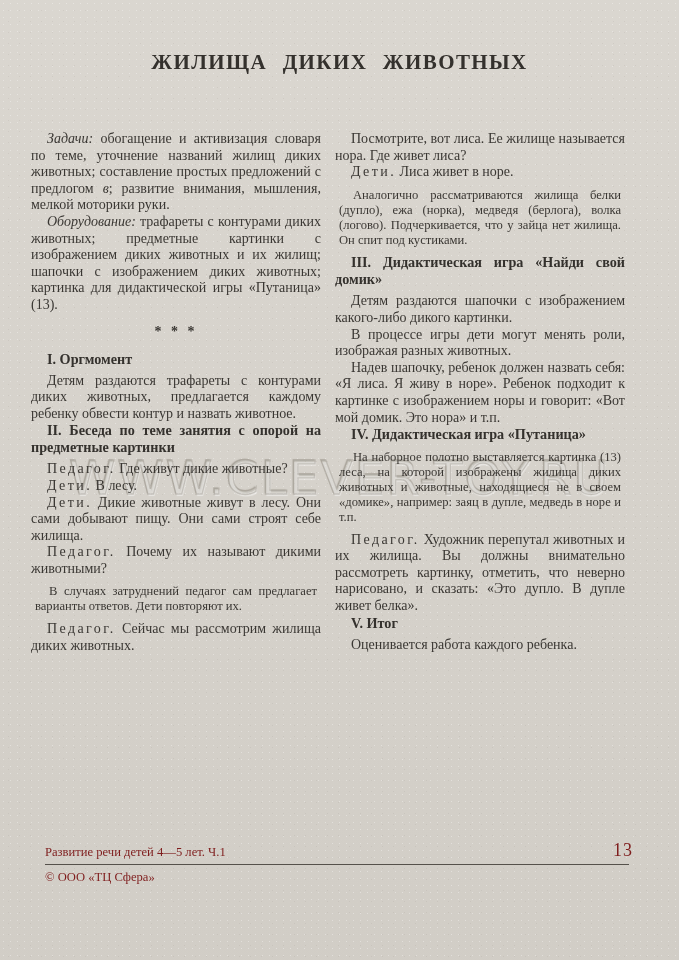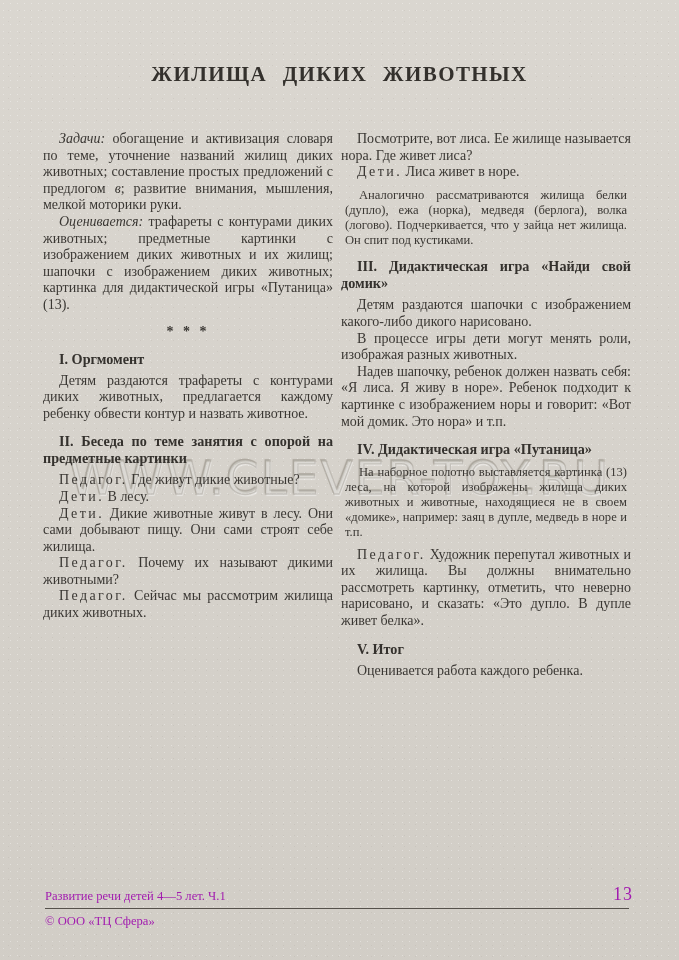--- a/index.html
+++ b/index.html
@@ -9,95 +9,96 @@
     background-image:
       radial-gradient(rgba(255,255,255,0.35) 0.6px, transparent 0.9px),
       radial-gradient(rgba(118,112,100,0.10) 0.6px, transparent 0.9px),
       linear-gradient(180deg, rgba(255,255,255,0.06), rgba(90,85,75,0.05));
     background-size:7px 7px, 11px 11px, 100% 100%;
     background-position:0 0, 3px 5px, 0 0;
     font-family:"Liberation Serif", serif;
     color:#3a3733;
   }
   .title{
-    position:absolute;top:62px;left:0;width:100%;
+    position:absolute;top:50px;left:0;width:100%;
     margin:0;text-align:center;
     font-size:21px;font-weight:bold;letter-spacing:1.4px;word-spacing:9px;
     color:#34312d;
   }
   .watermark{
     position:absolute;top:450px;left:50%;transform:translateX(-50%);
     font-family:"DejaVu Sans", sans-serif;font-weight:normal;
     font-size:47px;letter-spacing:2px;white-space:nowrap;
     color:rgba(190,185,173,0.10);
     -webkit-text-stroke:1.3px rgba(112,105,92,0.28);
     text-shadow:1px 2px 1px rgba(255,255,255,0.45), -1px -1px 1px rgba(96,90,80,0.14);
     pointer-events:none;
   }
   .content{
-    position:absolute;left:43px;top:131px;width:594px;
-    display:flex;gap:8px;
+    position:absolute;left:31px;top:131px;width:594px;
+    display:flex;gap:14px;
   }
   .col{width:290px;}
   p{margin:0;}
   .body{
     font-size:14px;line-height:16.6px;text-align:justify;text-indent:16px;
     hyphens:auto;
   }
   .note{
     font-size:12.6px;line-height:14.9px;text-align:justify;text-indent:14px;
     margin:7px 4px;hyphens:auto;
   }
   .heading{
     font-size:14.2px;line-height:17px;font-weight:bold;color:#34312d;
-    text-indent:16px;text-align:justify;margin:11px 0 5px;
+    text-indent:16px;text-align:justify;margin:0 0 5px;
   }
   .stars{
     text-align:center;font-size:14px;font-weight:bold;letter-spacing:3px;
     margin:10px 0 11px;text-indent:0;
   }
   .speaker{letter-spacing:2.4px;margin-top:13px;}
   .em{font-style:italic;}
   .footer{
-    position:absolute;left:45px;top:884px;width:588px;
-    font-size:12.6px;color:#a21caf;
+    position:absolute;left:45px;top:840px;width:588px;
+    font-size:12.6px;color:#7f1d1d;
   }
   .footer-top{display:flex;justify-content:space-between;align-items:baseline;padding:0 0 3px;}
   .footer-rule{border:0;border-top:1.7px solid #55514b;margin:0 4px 5px 0;}
   .page-num{font-size:18px;letter-spacing:1px;}
 </style>
 </head>
 <body>
 
 <h1 class="title">ЖИЛИЩА ДИКИХ ЖИВОТНЫХ</h1>
 
 <div class="watermark">WWW.CLEVER-TOY.RU</div>
 
 <div class="content">
 
   <div class="col">
     <p class="body"><span class="em">Задачи:</span><span> обогащение и активизация словаря по теме, уточнение названий жилищ диких животных; составление простых предложений с предлогом </span><span class="em">в</span><span>; развитие внимания, мышления, мелкой моторики руки.</span></p>
-    <p class="body"><span class="em">Оценивается:</span><span> трафареты с контурами диких животных; предметные картинки с изображением диких животных и их жилищ; шапочки с изображением диких животных; картинка для дидактической игры «Путаница» (13).</span></p>
+    <p class="body"><span class="em">Оборудование:</span><span> трафареты с контурами диких животных; предметные картинки с изображением диких животных и их жилищ; шапочки с изображением диких животных; картинка для дидактической игры «Путаница» (13).</span></p>
     <p class="stars">* * *</p>
     <p class="heading">I. Оргмомент</p>
     <p class="body">Детям раздаются трафареты с контурами диких животных, предлагается каждому ребенку обвести контур и назвать животное.</p>
     <p class="heading">II. Беседа по теме занятия с опорой на предметные картинки</p>
     <p class="body"><span class="speaker">Педагог.</span> <span>Где живут дикие животные?</span></p>
     <p class="body"><span class="speaker">Дети.</span> <span>В лесу.</span></p>
     <p class="body"><span class="speaker">Дети.</span> <span>Дикие животные живут в лесу. Они сами добывают пищу. Они сами строят себе жилища.</span></p>
     <p class="body"><span class="speaker">Педагог.</span> <span>Почему их называют дикими животными?</span></p>
+    <p class="note">В случаях затруднений педагог сам предлагает варианты ответов. Дети повторяют их.</p>
     <p class="body"><span class="speaker">Педагог.</span> <span>Сейчас мы рассмотрим жилища диких животных.</span></p>
   </div>
 
   <div class="col">
     <p class="body">Посмотрите, вот лиса. Ее жилище называется нора. Где живет лиса?</p>
     <p class="body"><span class="speaker">Дети.</span> <span>Лиса живет в норе.</span></p>
     <p class="note">Аналогично рассматриваются жилища белки (дупло), ежа (норка), медведя (берлога), волка (логово). Подчеркивается, что у зайца нет жилища. Он спит под кустиками.</p>
     <p class="heading">III. Дидактическая игра «Найди свой домик»</p>
-    <p class="body">Детям раздаются шапочки с изображением какого-либо дикого нарисовано.</p>
+    <p class="body">Детям раздаются шапочки с изображением какого-либо дикого картинки.</p>
     <p class="body">В процессе игры дети могут менять роли, изображая разных животных.</p>
     <p class="body">Надев шапочку, ребенок должен назвать себя: «Я лиса. Я живу в норе». Ребенок подходит к картинке с изображением норы и говорит: «Вот мой домик. Это нора» и т.п.</p>
     <p class="heading">IV. Дидактическая игра «Путаница»</p>
     <p class="note">На наборное полотно выставляется картинка (13) леса, на которой изображены жилища диких животных и животные, находящиеся не в своем «домике», например: заяц в дупле, медведь в норе и т.п.</p>
     <p class="body"><span class="speaker">Педагог.</span> <span>Художник перепутал животных и их жилища. Вы должны внимательно рассмотреть картинку, отметить, что неверно нарисовано, и сказать: «Это дупло. В дупле живет белка».</span></p>
     <p class="heading">V. Итог</p>
     <p class="body">Оценивается работа каждого ребенка.</p>
   </div>
 
 </div>

